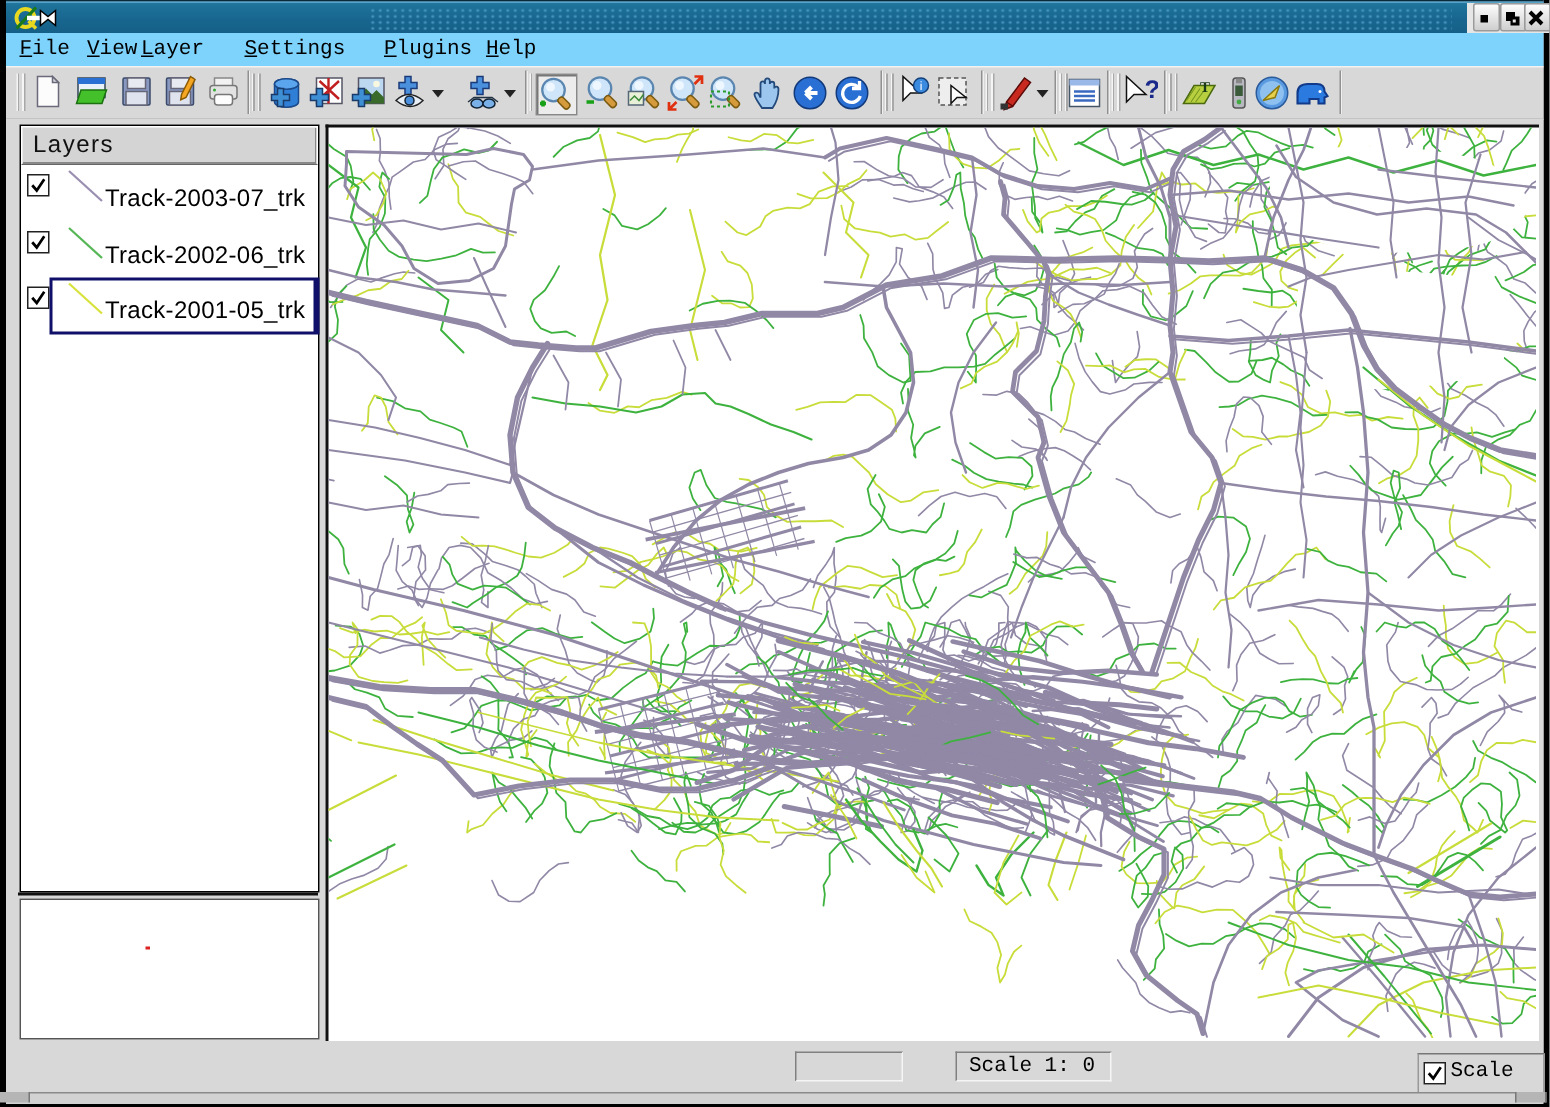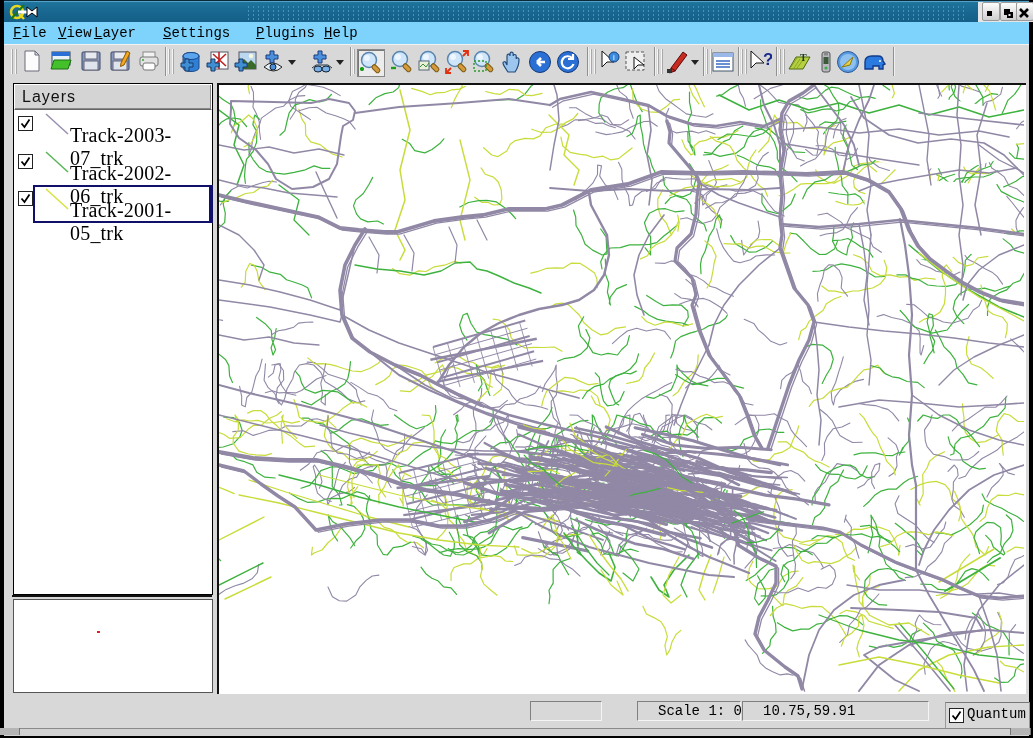--- a/index.html
+++ b/index.html
@@ -28,28 +28,28 @@
 
 .mainbg{position:absolute;left:4px;top:79px;width:1025px;height:615px;background:#d8d8d8;}
 
 .layersbox{position:absolute;left:13px;top:83px;width:198px;height:510px;background:#fff;border:1px solid #000;}
 .layershdr{position:absolute;left:0px;top:0px;width:196px;height:24px;background:#d4d4d4;border:1px solid #fff;border-bottom:1px solid #666;box-shadow:inset -1px -1px 0 #888;font-size:16px;color:#111;}
 .layershdr span{position:absolute;left:7px;top:3px;letter-spacing:1px;}
 .ovbox{position:absolute;left:13px;top:599px;width:198px;height:92px;background:#fff;border:1px solid #555;}
 .hsplit{position:absolute;left:12px;top:595px;width:200px;height:2px;background:#111;}
 .cb{position:absolute;width:13px;height:13px;background:#fff;border:1px solid #222;}
 .cb svg{position:absolute;left:0;top:0;}
-.litem{position:absolute;left:20px;font-size:20px;letter-spacing:0.2px;color:#000;font-family:Liberation Serif, serif;}
+.litem{position:absolute;left:20px;font-size:16px;letter-spacing:0.2px;color:#000;}
 .lsample{position:absolute;}
 
 .mapframe{position:absolute;left:217px;top:83px;width:807px;height:609px;background:#fff;border-left:2px solid #111;border-top:2px solid #111;}
 
 .statusbar{position:absolute;left:4px;top:694px;width:1025px;height:34px;background:#d8d8d8;}
 .sbox{position:absolute;top:7px;height:18px;background:#d8d8d8;border:1px solid #808080;border-bottom-color:#f5f5f5;border-right-color:#f5f5f5;font-family:"Liberation Mono",monospace;font-size:14px;color:#000;}
-.sbox span{position:absolute;left:20px;top:1px;white-space:pre;}
+.sbox span{position:absolute;left:8px;top:1px;white-space:pre;}
 .renderbox{position:absolute;left:945px;top:702px;width:83px;height:25px;border:1px solid #999;border-top-color:#777;font-family:"Liberation Mono",monospace;font-size:14px;}
 .bottomstrip{position:absolute;left:4px;top:728px;width:1025px;height:7px;background:#d2d2d2;border-top:1px solid #8a8a8a;}
 .bhandle{position:absolute;left:0;top:728px;width:19px;height:7px;background:#b5b5b5;border-right:1px solid #777;}
 </style></head><body>
 <div class="win"></div>
 <div class="titlebar">
     <div class="hl"></div>
     <div class="dots" style="left:242px;width:722px"></div>
     <div class="abs" style="left:5px;top:2px"><svg width="18" height="18" viewBox="0 0 18 18">
         <circle cx="8" cy="9" r="6" fill="none" stroke="#e8d820" stroke-width="2.6"></circle>
@@ -1166,26 +1166,23 @@
       <path d="M528.0 434.0 L570.0 439.0 L604.0 443.0 L621.0 447.0 L642.0 460.0 L676.0 477.0 L697.0 485.0 L722.0 494.0 L739.0 502.0 L760.0 511.0 L781.0 513.0 L805.0 511.0" fill="none" stroke="#9188a6" stroke-width="3.2" stroke-linecap="round" stroke-linejoin="round"></path>
       <path d="M331.0 20.0 L341.0 14.0 L372.0 7.0 L404.0 14.0 L429.0 20.0 L448.0 31.0 L473.0 39.0 L497.0 41.0 L521.0 37.0 L545.0 41.0 L561.0 34.0" fill="none" stroke="#9188a6" stroke-width="2.6" stroke-linecap="round" stroke-linejoin="round"></path>
       <path d="M561.0 139.0 L600.0 142.0 L640.0 139.0 L680.0 135.0 L720.0 139.0 L760.0 143.0 L790.0 147.0 L805.0 149.0" fill="none" stroke="#9188a6" stroke-width="2.4" stroke-linecap="round" stroke-linejoin="round"></path>
     </svg>
   </div>
 <div class="statusbar">
     <div class="sbox" style="left:526px;width:70px"></div>
     <div class="sbox" style="left:633px;width:102px">
       <span>Scale 1: 0</span>
     </div>
-    <div class="sbox" style="left:738px;width:185px">
-      <span>10.75,59.91</span>
-    </div>
   </div>
 <div class="renderbox">
     <div class="cb" style="left:3px;top:5px">
       <svg width="13" height="13" viewBox="0 0 13 13">
         <path d="M2.5 6.5 l3 3.5 5 -7.5" stroke="#000" stroke-width="1.8" fill="none"></path>
       </svg>
     </div>
-    <span style="position:absolute;left:21px;top:3px">Quantum</span>
+    <span style="position:absolute;left:21px;top:3px">Scale</span>
   </div>
 <div class="bottomstrip"></div>
 <div class="bhandle"></div>
 <div class="bhandle" style="left:1010px;width:19px;border-left:1px solid #777;"></div>
 </body></html>

